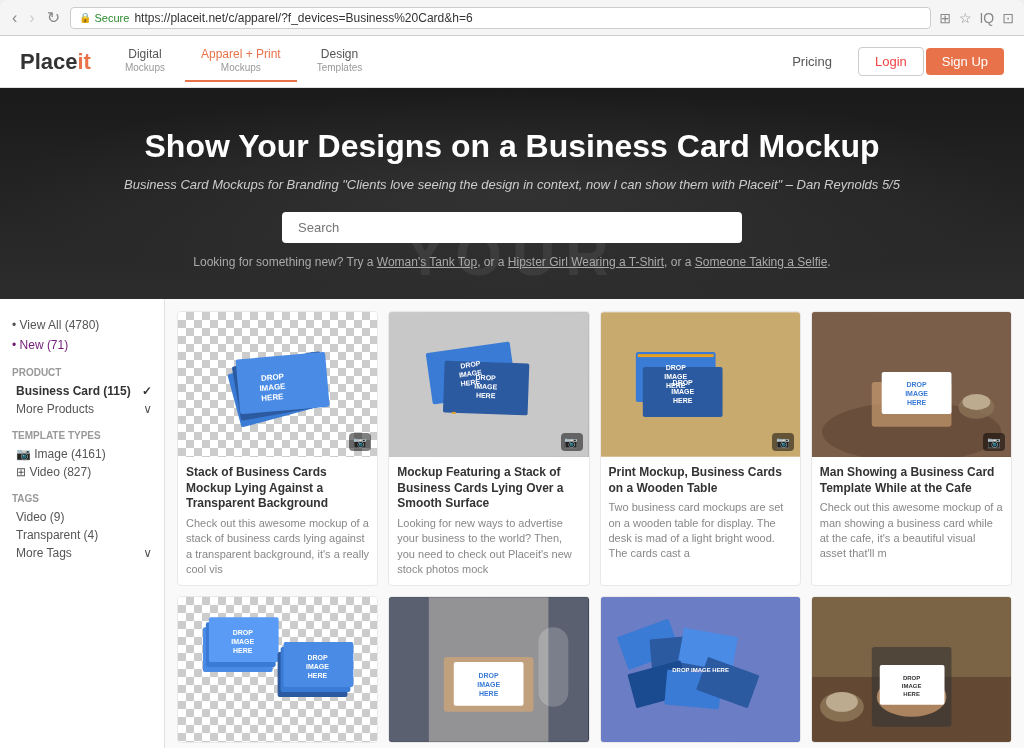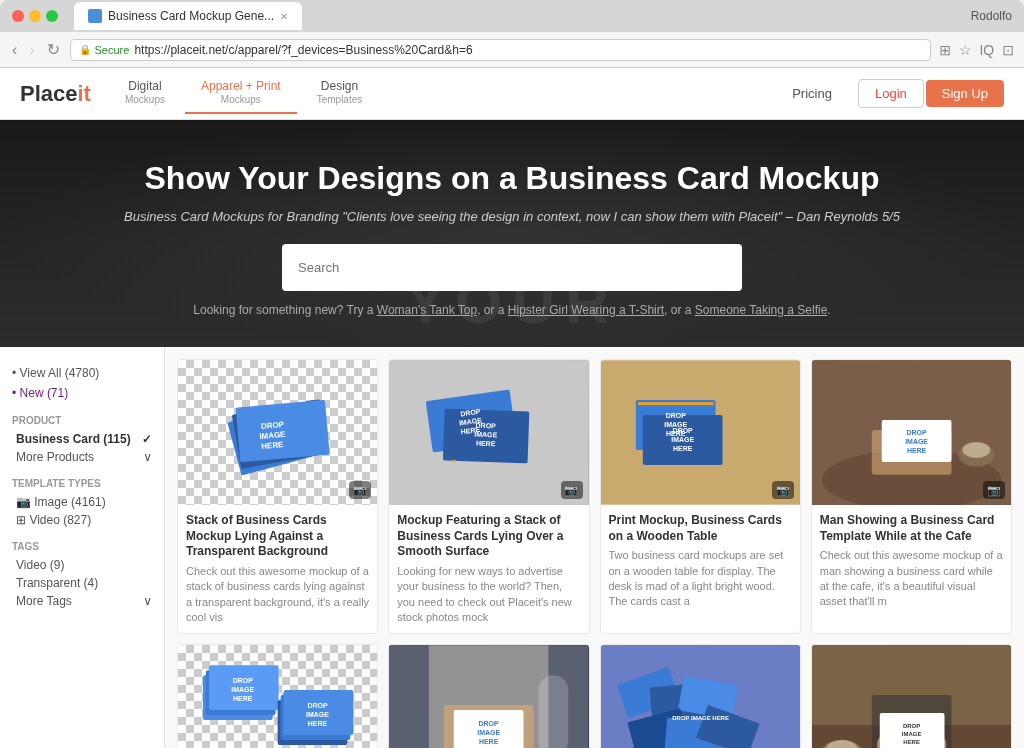--- a/index.html
+++ b/index.html
@@ -44,21 +44,21 @@
     .nav-btn-link { padding: 6px 16px; border-radius: 4px; font-size: 13px; cursor: pointer; border: none; }
     .pricing-btn { background: none; color: #555; }
     .login-btn { background: none; color: #ef4444; border: 1px solid #ccc; margin-left: 8px; }
     .signup-btn { background: #e8734a; color: white; }
 
     
     .hero { background: linear-gradient(to bottom, #1a1a1a 0%, #2d2d2d 100%); color: white; text-align: center; padding: 40px 20px 30px; position: relative; overflow: hidden; }
     .hero-bg { position: absolute; top: 0; left: 0; right: 0; bottom: 0; opacity: 0.3; background: radial-gradient(ellipse at center, #555 0%, transparent 70%); }
     .hero h1 { font-size: 32px; font-weight: 700; margin-bottom: 12px; position: relative; z-index: 1; }
     .hero p { font-size: 13px; color: #ccc; margin-bottom: 20px; position: relative; z-index: 1; font-style: italic; }
-    .hero-search { background: white; border: none; border-radius: 4px; padding: 16px 16px; width: 460px; font-size: 13px; color: #999; position: relative; z-index: 1; }
+    .hero-search { background: white; border: none; border-radius: 4px; padding: 8px 16px; width: 460px; font-size: 13px; color: #999; position: relative; z-index: 1; }
     .hero-links { margin-top: 12px; font-size: 12px; color: #aaa; position: relative; z-index: 1; }
     .hero-links a { color: #aaa; }
     .hero-watermark { font-size: 60px; font-weight: 900; color: rgba(255,255,255,0.07); position: absolute; bottom: 10px; left: 50%; transform: translateX(-50%); letter-spacing: 10px; z-index: 0; }
 
     
     .main-content { display: flex; min-height: 500px; background: #f9f9f9; }
 
     
     .sidebar { width: 165px; min-width: 165px; padding: 16px 12px; border-right: 1px solid #e0e0e0; background: white; font-size: 12px; }
     .sidebar-item { padding: 3px 0; color: #555; cursor: pointer; display: flex; align-items: center; gap: 4px; }
@@ -82,35 +82,20 @@
     .mock-checker { background: repeating-conic-gradient(#ccc 0% 25%, #fff 0% 50%) 0 0 / 16px 16px; }
 
     
     .mock-svg { width: 100%; height: 145px; }
   </style>
 </head>
 <body>
 
 <div class="browser-chrome">
 
-  <div class="title-bar">
-    <div class="traffic-lights">
-      <div class="tl tl-close"></div>
-      <div class="tl tl-min"></div>
-      <div class="tl tl-max"></div>
-    </div>
-    <div class="tab-bar">
-      <div class="tab">
-        <div class="tab-favicon"></div>
-        <span>Business Card Mockup Gene...</span>
-        <span class="tab-close">✕</span>
-      </div>
-    </div>
-    <span class="user-label">Rodolfo</span>
-  </div>
 
   <div class="address-bar">
     <button class="nav-btn">‹</button>
     <button class="nav-btn" disabled="">›</button>
     <button class="nav-btn">↻</button>
     <div class="url-box">
       <span class="secure-badge">
         <span class="lock-icon">🔒</span>
         <span>Secure</span>
       </span>

